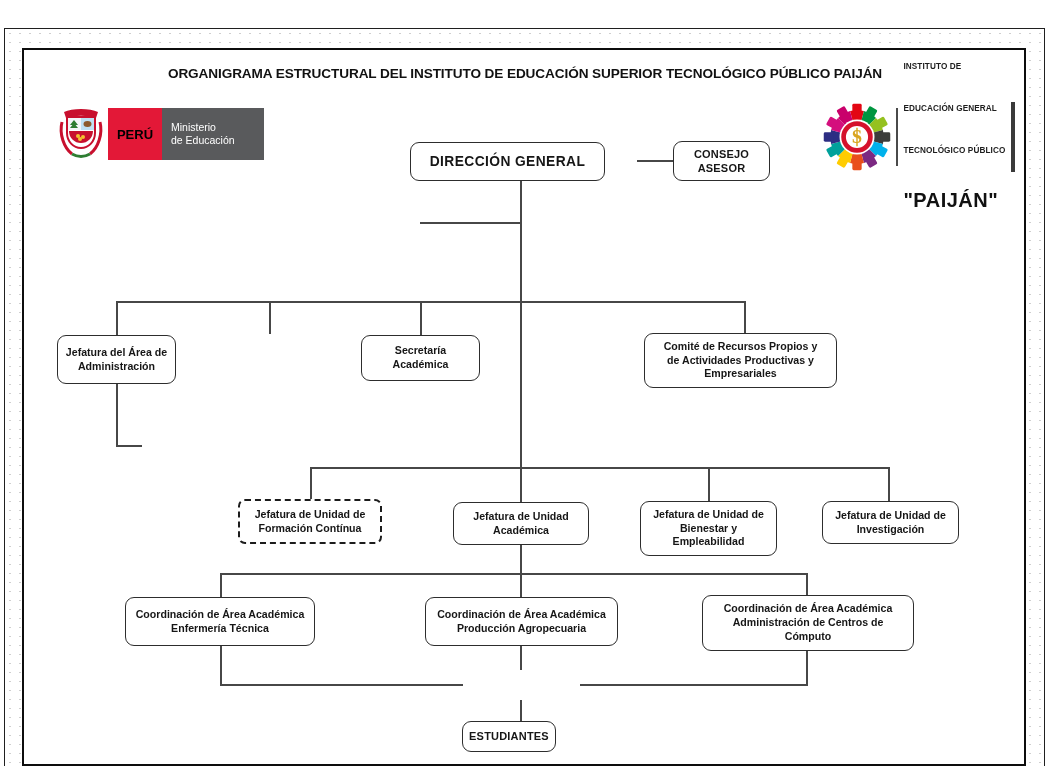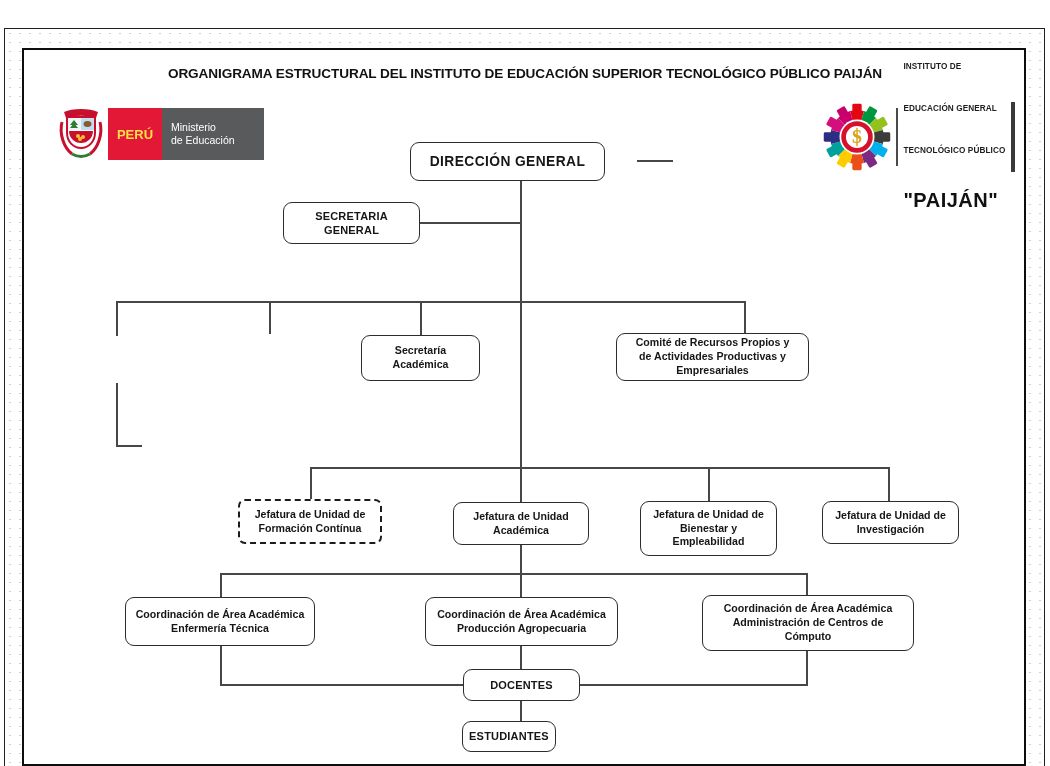--- a/index.html
+++ b/index.html
@@ -32,21 +32,21 @@
   .box.dashed{border:2px dashed #1c1c1c;border-radius:7px;}
   .box.root{font-size:13.8px;letter-spacing:0.4px;}
   .box.caps{font-size:11px;letter-spacing:0.2px;}
   .ln{position:absolute;background:#474747;z-index:1;}
   .hln{height:1.6px;}
   .vln{width:1.6px;}
   
   .minedu{position:absolute;left:58px;top:84px;height:52px;display:flex;align-items:center;z-index:3;}
   .coat{width:46px;height:52px;margin-right:4px;}
   .peru-block{
-    width:54px;height:52px;background:#e31837;color:#fde047;display:flex;
+    width:54px;height:52px;background:#e31837;color:#000000;display:flex;
     align-items:center;justify-content:center;font-weight:bold;font-size:13px;
   }
   .ministry-block{
     width:102px;height:52px;background:#595a5c;color:#fff;display:flex;
     align-items:center;font-size:10.5px;line-height:1.25;padding-left:9px;
     box-sizing:border-box;white-space:pre-line;
   }
   
   .inst{position:absolute;left:822px;top:78px;height:70px;display:flex;align-items:center;z-index:3;}
   .gear-wrap{width:70px;height:70px;}
@@ -149,38 +149,39 @@
   <div class="ln vln" style="left:220px;top:549px;height:25px"></div>
   <div class="ln vln" style="left:806px;top:549px;height:23px"></div>
   <div class="ln vln" style="left:520px;top:621px;height:25px"></div>
   <div class="ln vln" style="left:220px;top:621px;height:41px"></div>
   <div class="ln hln" style="left:220px;top:660px;width:243px"></div>
   <div class="ln vln" style="left:806px;top:626px;height:36px"></div>
   <div class="ln hln" style="left:580px;top:660px;width:228px"></div>
   <div class="ln vln" style="left:520px;top:676px;height:22px"></div>
 
   <div class="box root" style="left:410px;top:118px;width:195px;height:39px">DIRECCIÓN GENERAL</div>
-  <div class="box caps" style="left:283px;top:178px;width:137px;height:42px">SECRETARIA
-GENERAL</div>
+  <div class="box caps" style="left:673px;top:117px;width:97px;height:40px">CONSEJO
+ASESOR</div>
+  <div class="box" style="left:57px;top:311px;width:119px;height:49px">Jefatura del Área de
+Administración</div>
   <div class="box" style="left:361px;top:311px;width:119px;height:46px">Secretaría
 Académica</div>
-  <div class="box" style="left:616px;top:309px;width:193px;height:48px">Comité de Recursos Propios y
+  <div class="box" style="left:644px;top:309px;width:193px;height:55px">Comité de Recursos Propios y
 de Actividades Productivas y
 Empresariales</div>
   <div class="box dashed" style="left:238px;top:475px;width:144px;height:45px">Jefatura de Unidad de
 Formación Contínua</div>
   <div class="box" style="left:453px;top:478px;width:136px;height:43px">Jefatura de Unidad
 Académica</div>
   <div class="box" style="left:640px;top:477px;width:137px;height:55px">Jefatura de Unidad de
 Bienestar y
 Empleabilidad</div>
   <div class="box" style="left:822px;top:477px;width:137px;height:43px">Jefatura de Unidad de
 Investigación</div>
   <div class="box" style="left:125px;top:573px;width:190px;height:49px">Coordinación de Área Académica
 Enfermería Técnica</div>
   <div class="box" style="left:425px;top:573px;width:193px;height:49px">Coordinación de Área Académica
 Producción Agropecuaria</div>
   <div class="box" style="left:702px;top:571px;width:212px;height:56px">Coordinación de Área Académica
 Administración de Centros de
 Cómputo</div>
-  <div class="box caps" style="left:463px;top:645px;width:117px;height:32px">DOCENTES</div>
   <div class="box caps" style="left:462px;top:697px;width:94px;height:31px">ESTUDIANTES</div>
 </div>
 
 </body></html>

